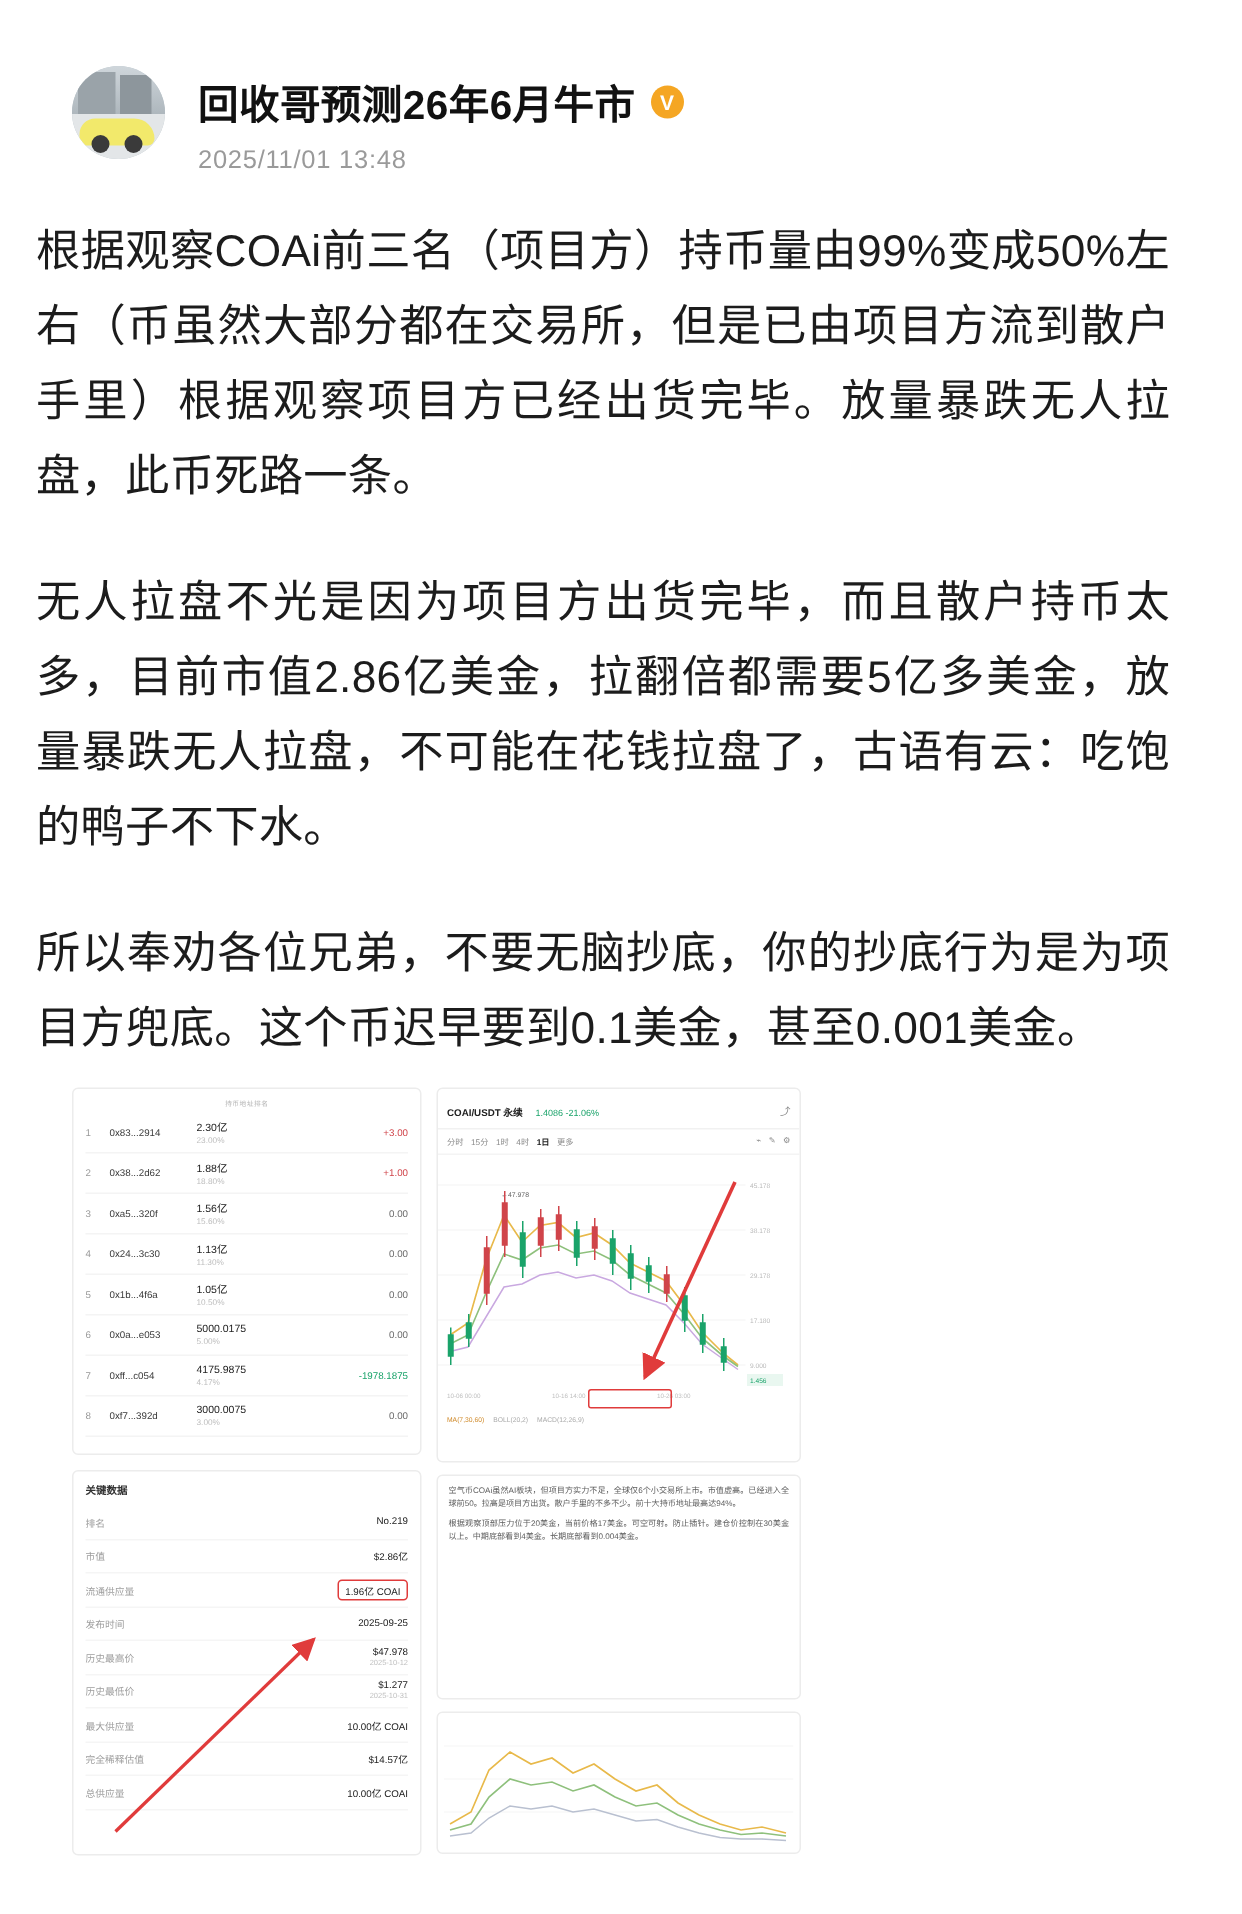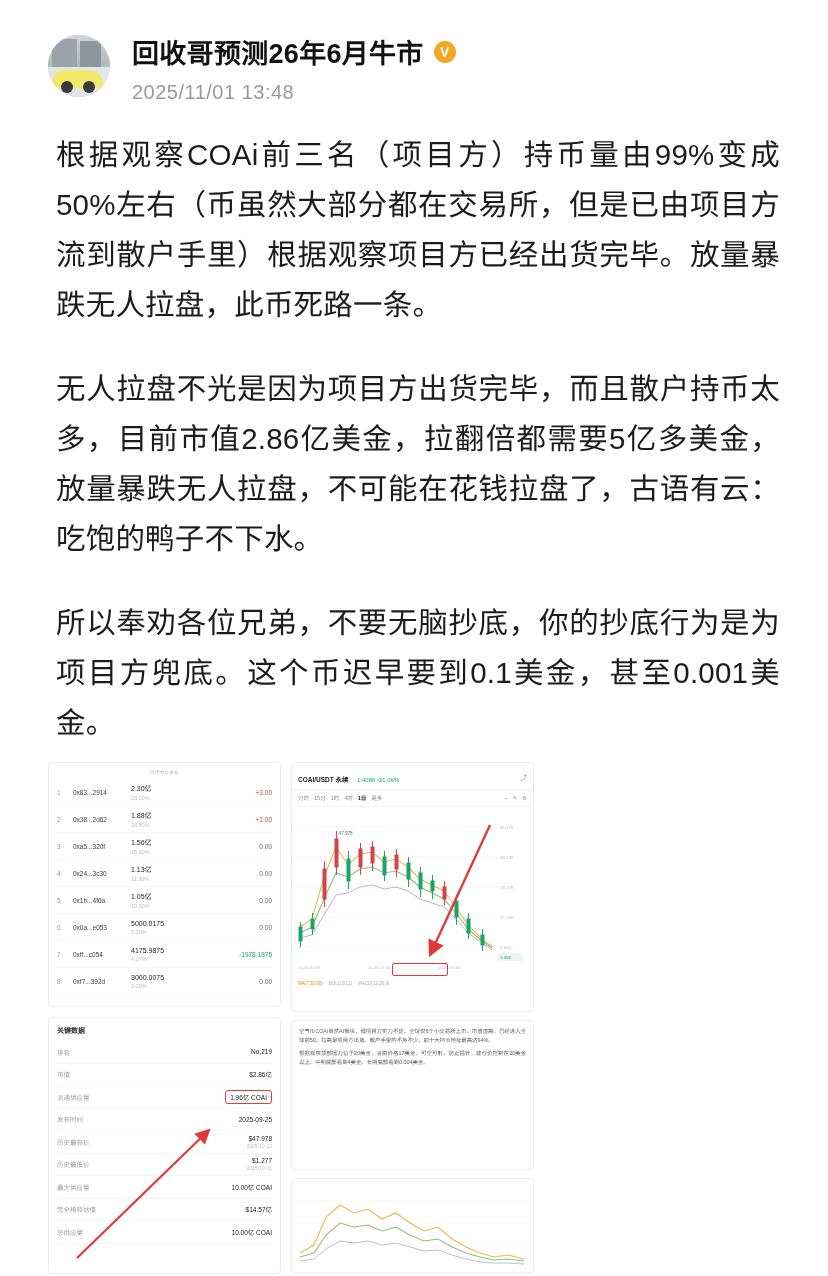--- a/index.html
+++ b/index.html
@@ -9,22 +9,22 @@
     background: #ffffff;
     font-family: "Liberation Sans", "DejaVu Sans", sans-serif;
   }
   body { overflow: hidden; position: relative; }
 
   .page { width: 828px; height: 1276px; background: #fff; position: relative; }
 
   
   .post-header {
     display: flex;
-    align-items: center;
-    padding: 28px 0 0 48px;
+    align-items: flex-start;
+    padding: 44px 0 0 48px;
   }
   .avatar {
     width: 62px; height: 62px;
     border-radius: 50%;
     overflow: hidden;
     flex: 0 0 62px;
     background: #b9c4cc;
     position: relative;
   }
   .avatar .sky {
@@ -73,28 +73,28 @@
   }
   .verified:after {
     content: "V";
     position: absolute; left: 0; top: 0; width: 100%; height: 100%;
     color: #fff; font-size: 14px; font-weight: 700;
     display: flex; align-items: center; justify-content: center;
     font-family: "Liberation Sans", sans-serif;
   }
   .timestamp {
     margin-top: 10px;
-    font-size: 20px;
+    font-size: 17px;
     color: #9a9a9a;
     letter-spacing: 0.5px;
   }
 
   
   .post-body {
-    padding: 26px 48px 0 56px;
+    padding: 26px 48px 0 24px;
   }
   .para {
     font-size: 29.5px;
     line-height: 50px;
     color: #1c1c1c;
     letter-spacing: 0.2px;
     margin-bottom: 34px;
     text-align: justify;
   }
   .para:last-child { margin-bottom: 0; margin-top: 28px; }

